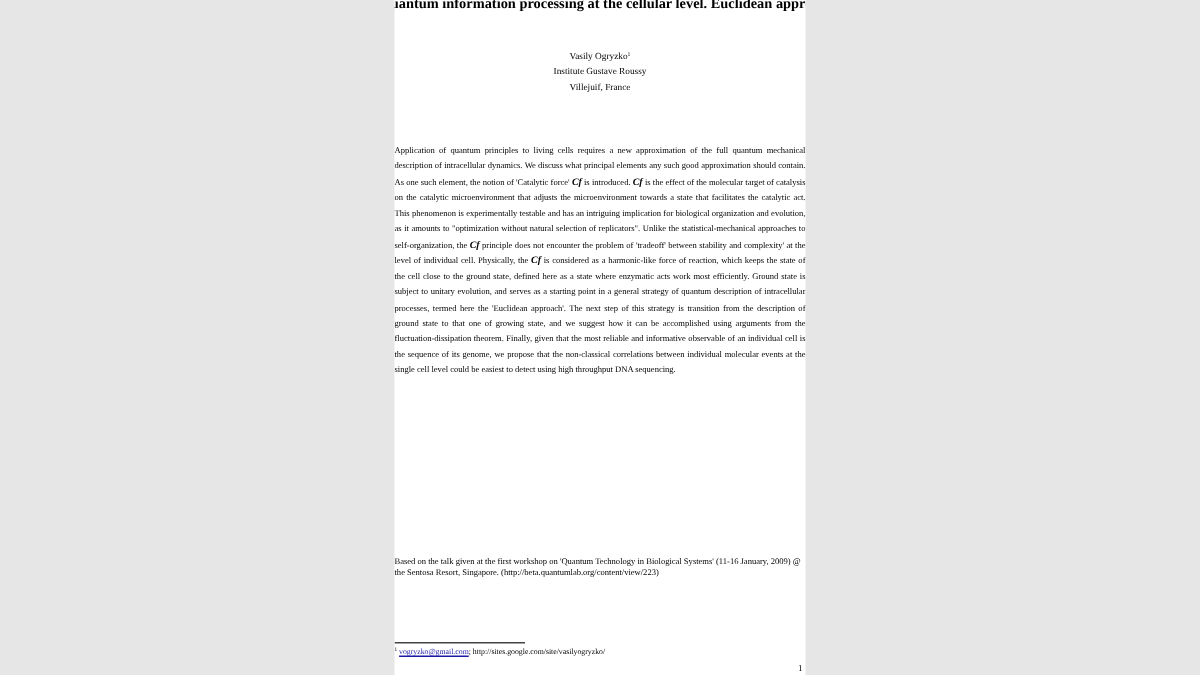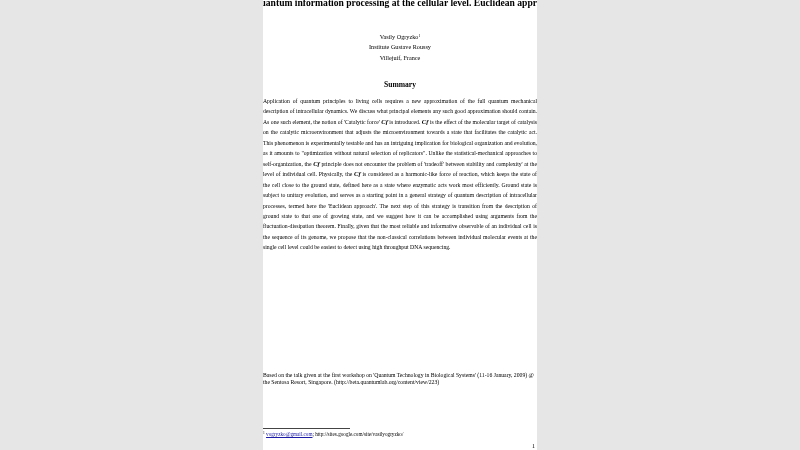--- a/index.html
+++ b/index.html
@@ -113,21 +113,20 @@
   <div class="page">
 
     <div class="title">Quantum information processing at the cellular level. Euclidean approach.</div>
 
     <div class="author-block">
       <div><span>Vasily Ogryzko</span><sup>1</sup></div>
       <div>Institute Gustave Roussy</div>
       <div>Villejuif, France</div>
     </div>
 
-    <div class="summary-heading">Summary</div>
 
     <p class="abstract"><span>Application of quantum principles to living cells requires a new approximation of the full quantum mechanical description of intracellular dynamics. We discuss what principal elements any such good approximation should contain. As one such element, the notion of 'Catalytic force' </span><i class="cf">Cf</i><span> is introduced. </span><i class="cf">Cf</i><span> is the effect of the molecular target of catalysis on the catalytic microenvironment that adjusts the microenvironment towards a state that facilitates the catalytic act. This phenomenon is experimentally testable and has an intriguing implication for biological organization and evolution, as it amounts to "optimization without natural selection of replicators". Unlike the statistical-mechanical approaches to self-organization, the </span><i class="cf">Cf</i><span> principle does not encounter the problem of 'tradeoff' between stability and complexity' at the level of individual cell. Physically, the </span><i class="cf">Cf</i><span> is considered as a harmonic-like force of reaction, which keeps the state of the cell close to the ground state, defined here as a state where enzymatic acts work most efficiently. Ground state is subject to unitary evolution, and serves as a starting point in a general strategy of quantum description of intracellular processes, termed here the 'Euclidean approach'. The next step of this strategy is transition from the description of ground state to that one of growing state, and we suggest how it can be accomplished using arguments from the fluctuation-dissipation theorem. Finally, given that the most reliable and informative observable of an individual cell is the sequence of its genome, we propose that the non-classical correlations between individual molecular events at the single cell level could be easiest to detect using high throughput DNA sequencing.</span></p>
 
     <div class="note">Based on the talk given at the first workshop on 'Quantum Technology in Biological Systems' (11-16 January, 2009) @ the Sentosa Resort, Singapore. (http://beta.quantumlab.org/content/view/223)</div>
 
     <div class="footnote-rule"></div>
 
     <div class="footnote"><sup>1</sup> <a>vogryzko@gmail.com</a><span>;</span><span> http://sites.google.com/site/vasilyogryzko/</span></div>
 
     <div class="page-number">1</div>

